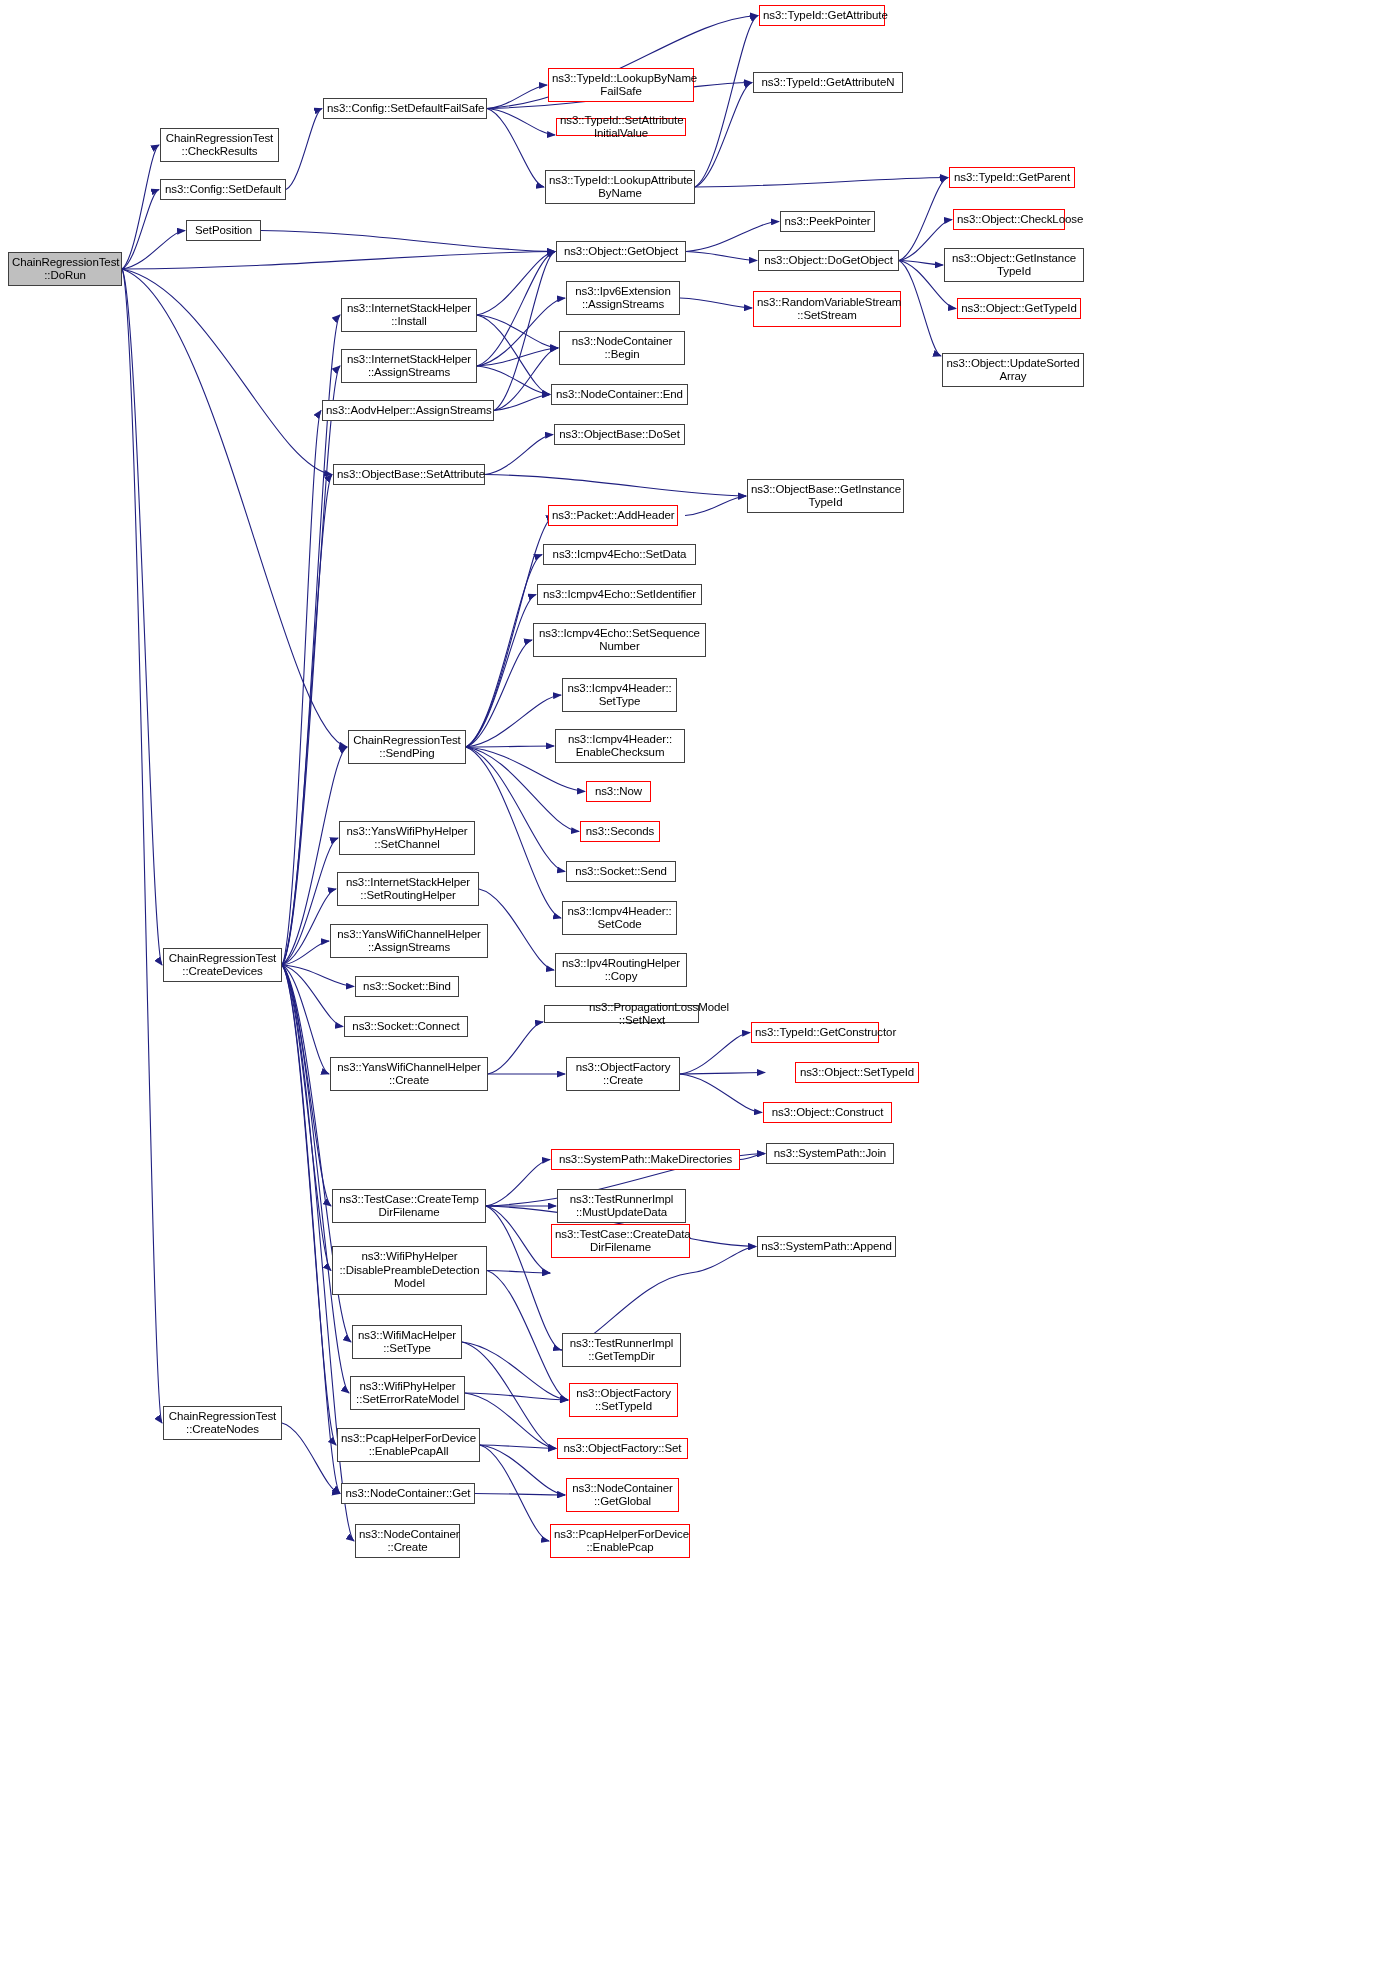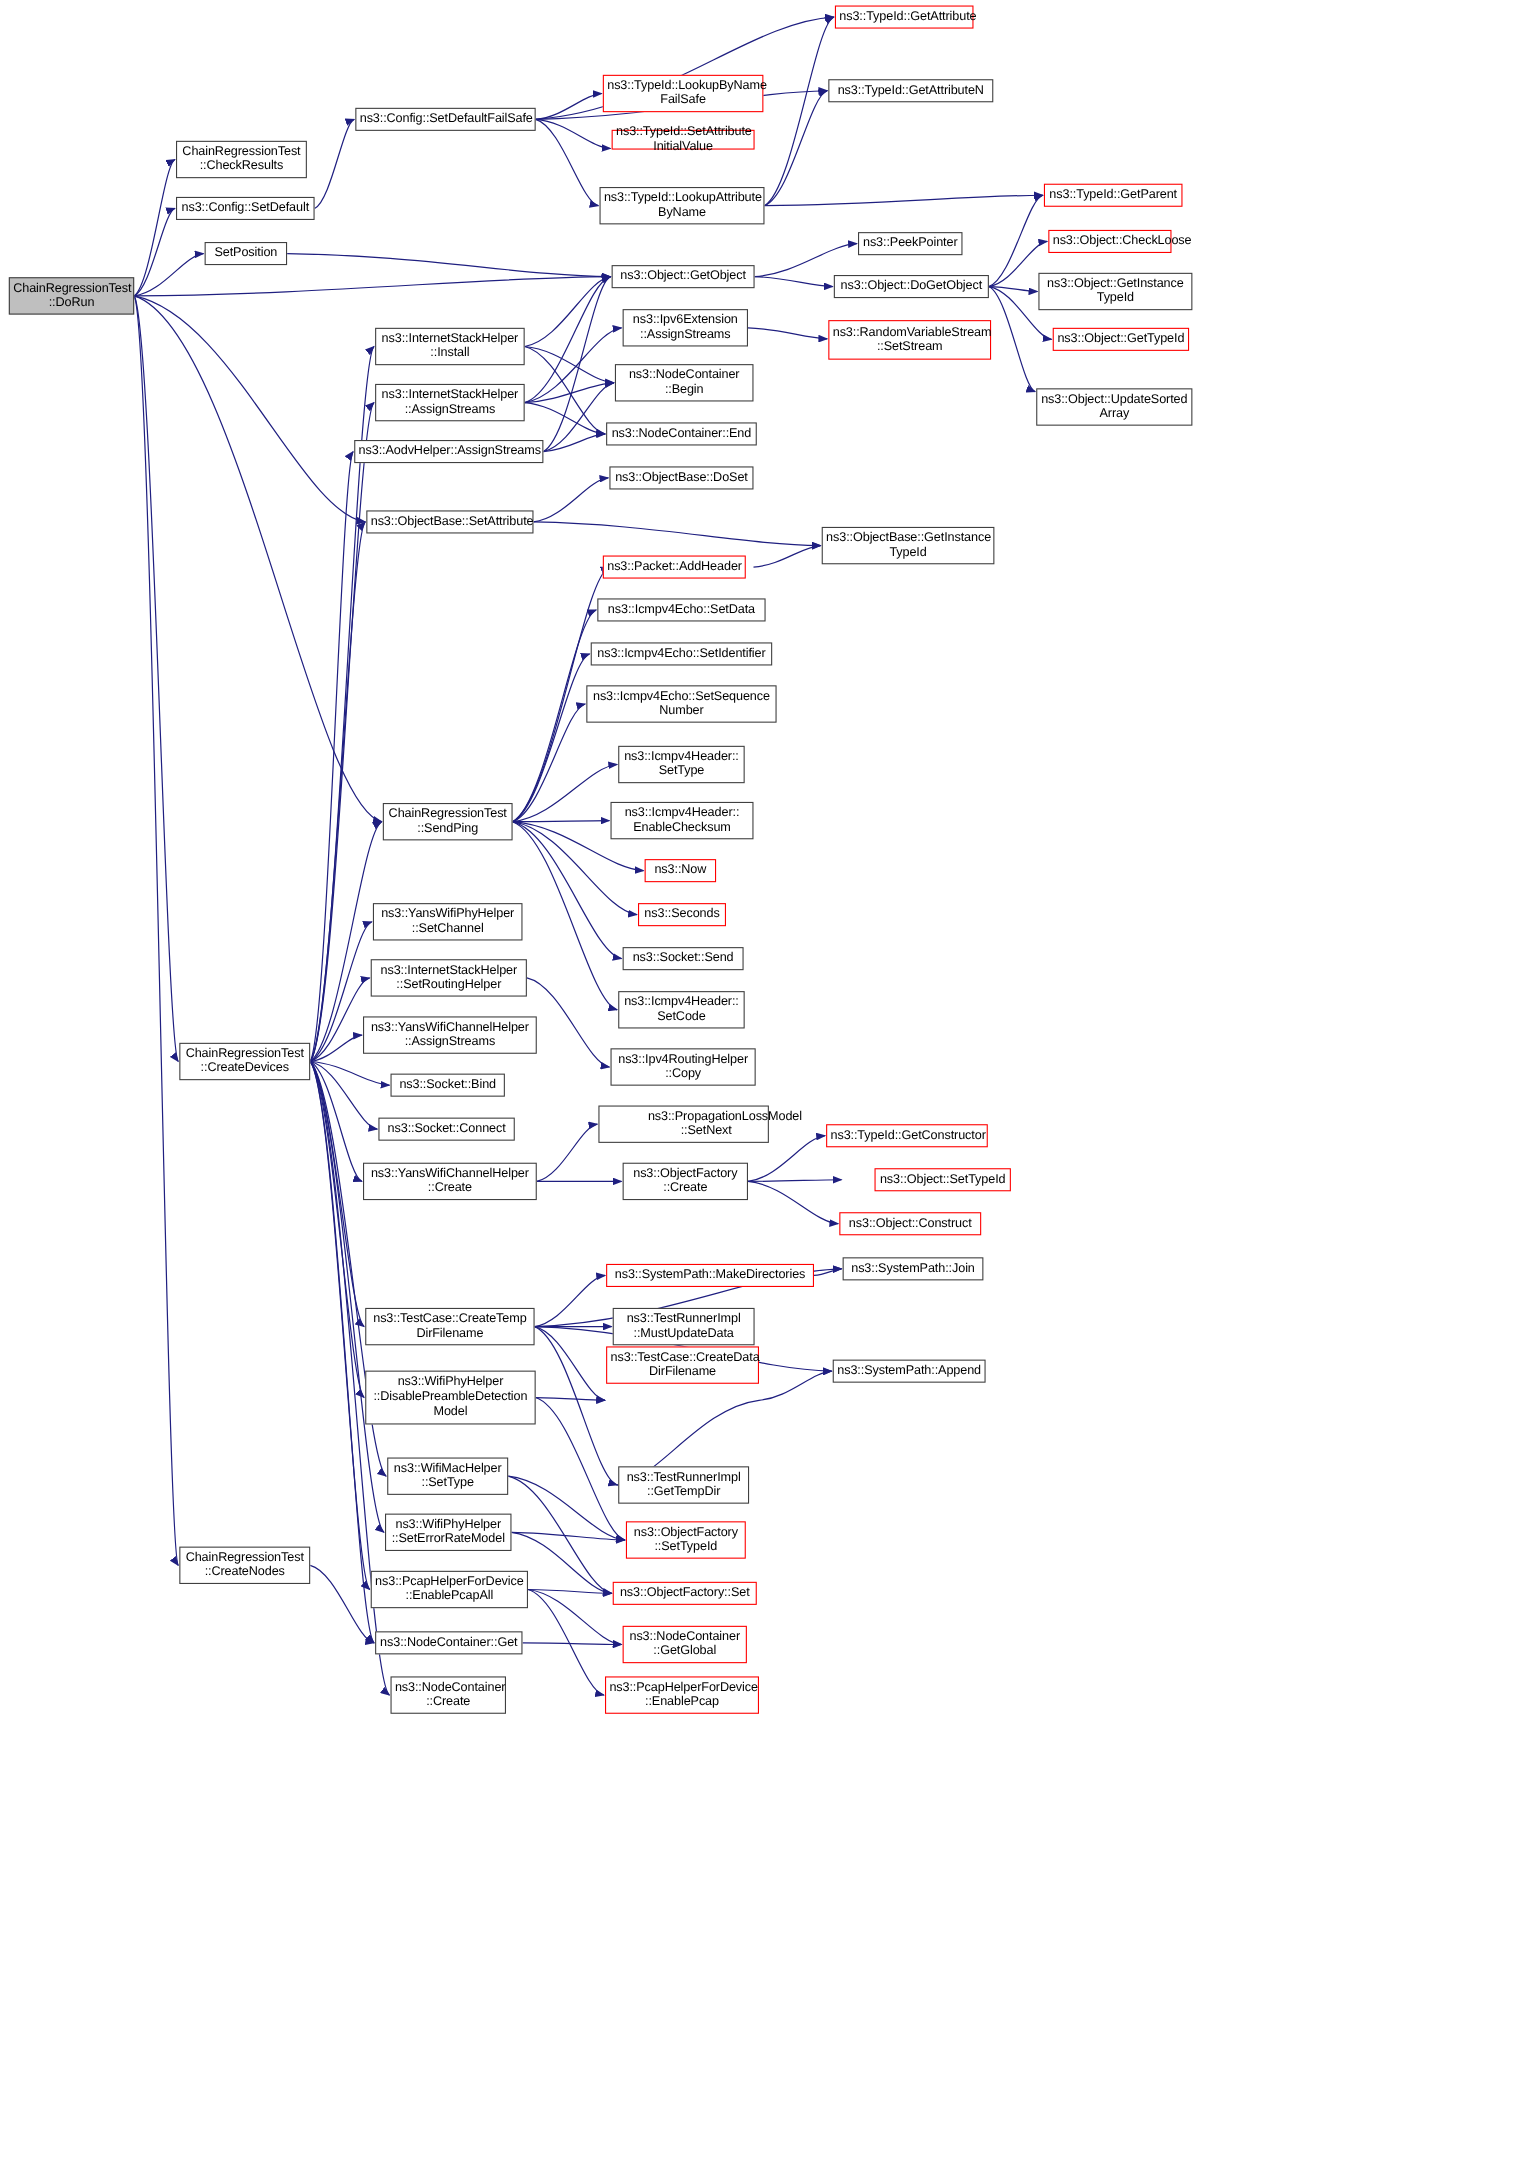--- a/index.html
+++ b/index.html
@@ -252,30 +252,30 @@
       </div>
       <div class="node" style="left: 355px; top: 976px; width: 104px; height: 21px;">
         <span>ns3::Socket::Bind</span>
       </div>
       <div class="node" style="left: 163px; top: 948px; width: 119px; height: 34px;">
         <span>ChainRegressionTest<br>::CreateDevices</span>
       </div>
       <div class="node" style="left: 344px; top: 1016px; width: 124px; height: 21px;">
         <span>ns3::Socket::Connect</span>
       </div>
-      <div class="node" style="left: 544px; top: 1005px; width: 155px; height: 34px; padding-left: 44px;">
+      <div class="node" style="left: 544px; top: 1005px; width: 155px; height: 18px; padding-left: 44px;">
         <span>ns3::PropagationLossModel<br>::SetNext</span>
       </div>
       <div class="node" style="left: 330px; top: 1057px; width: 158px; height: 34px;">
         <span>ns3::YansWifiChannelHelper<br>::Create</span>
       </div>
       <div class="node" style="left: 566px; top: 1057px; width: 114px; height: 34px;">
         <span>ns3::ObjectFactory<br>::Create</span>
       </div>
-      <div class="node red" style="left: 751px; top: 1022px; width: 147px; height: 21px;">
+      <div class="node red" style="left: 751px; top: 1022px; width: 128px; height: 21px;">
         <span>ns3::TypeId::GetConstructor</span>
       </div>
       <div class="node red" style="left: 795px; top: 1062px; width: 124px; height: 21px;">
         <span>ns3::Object::SetTypeId</span>
       </div>
       <div class="node red" style="left: 763px; top: 1102px; width: 129px; height: 21px;">
         <span>ns3::Object::Construct</span>
       </div>
       <div class="node red" style="left: 551px; top: 1149px; width: 189px; height: 21px;">
         <span>ns3::SystemPath::MakeDirectories</span>

